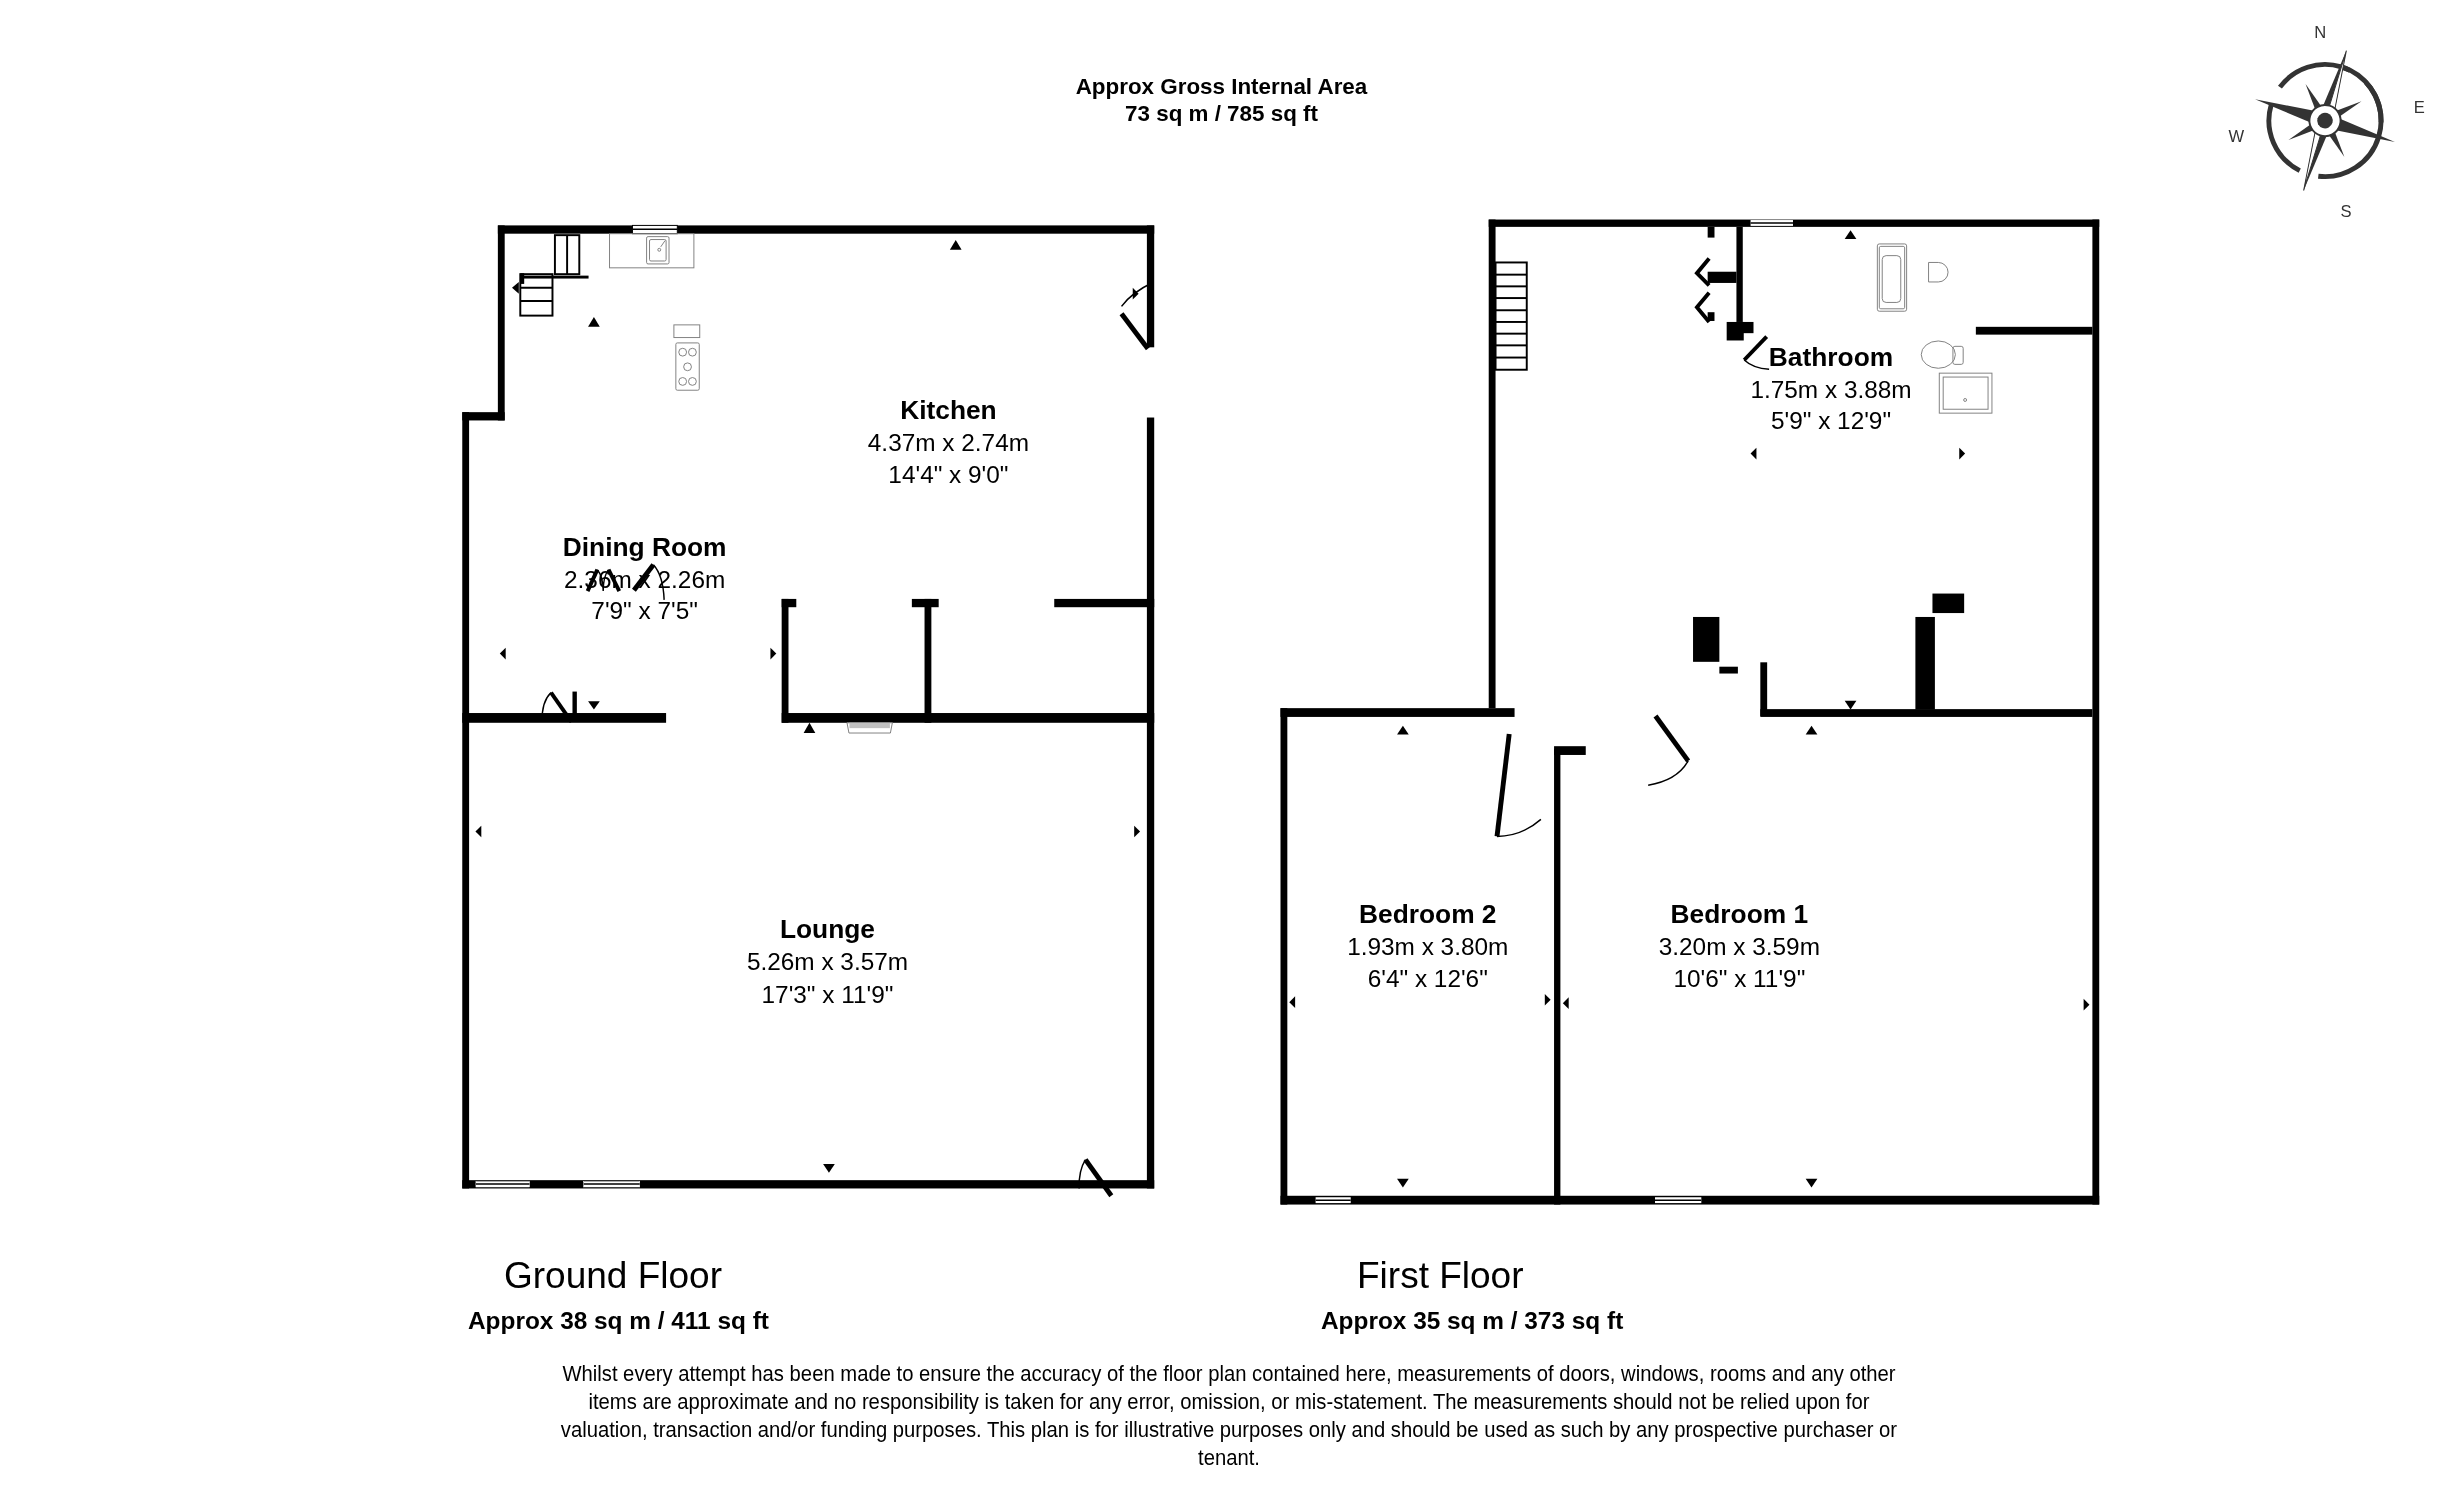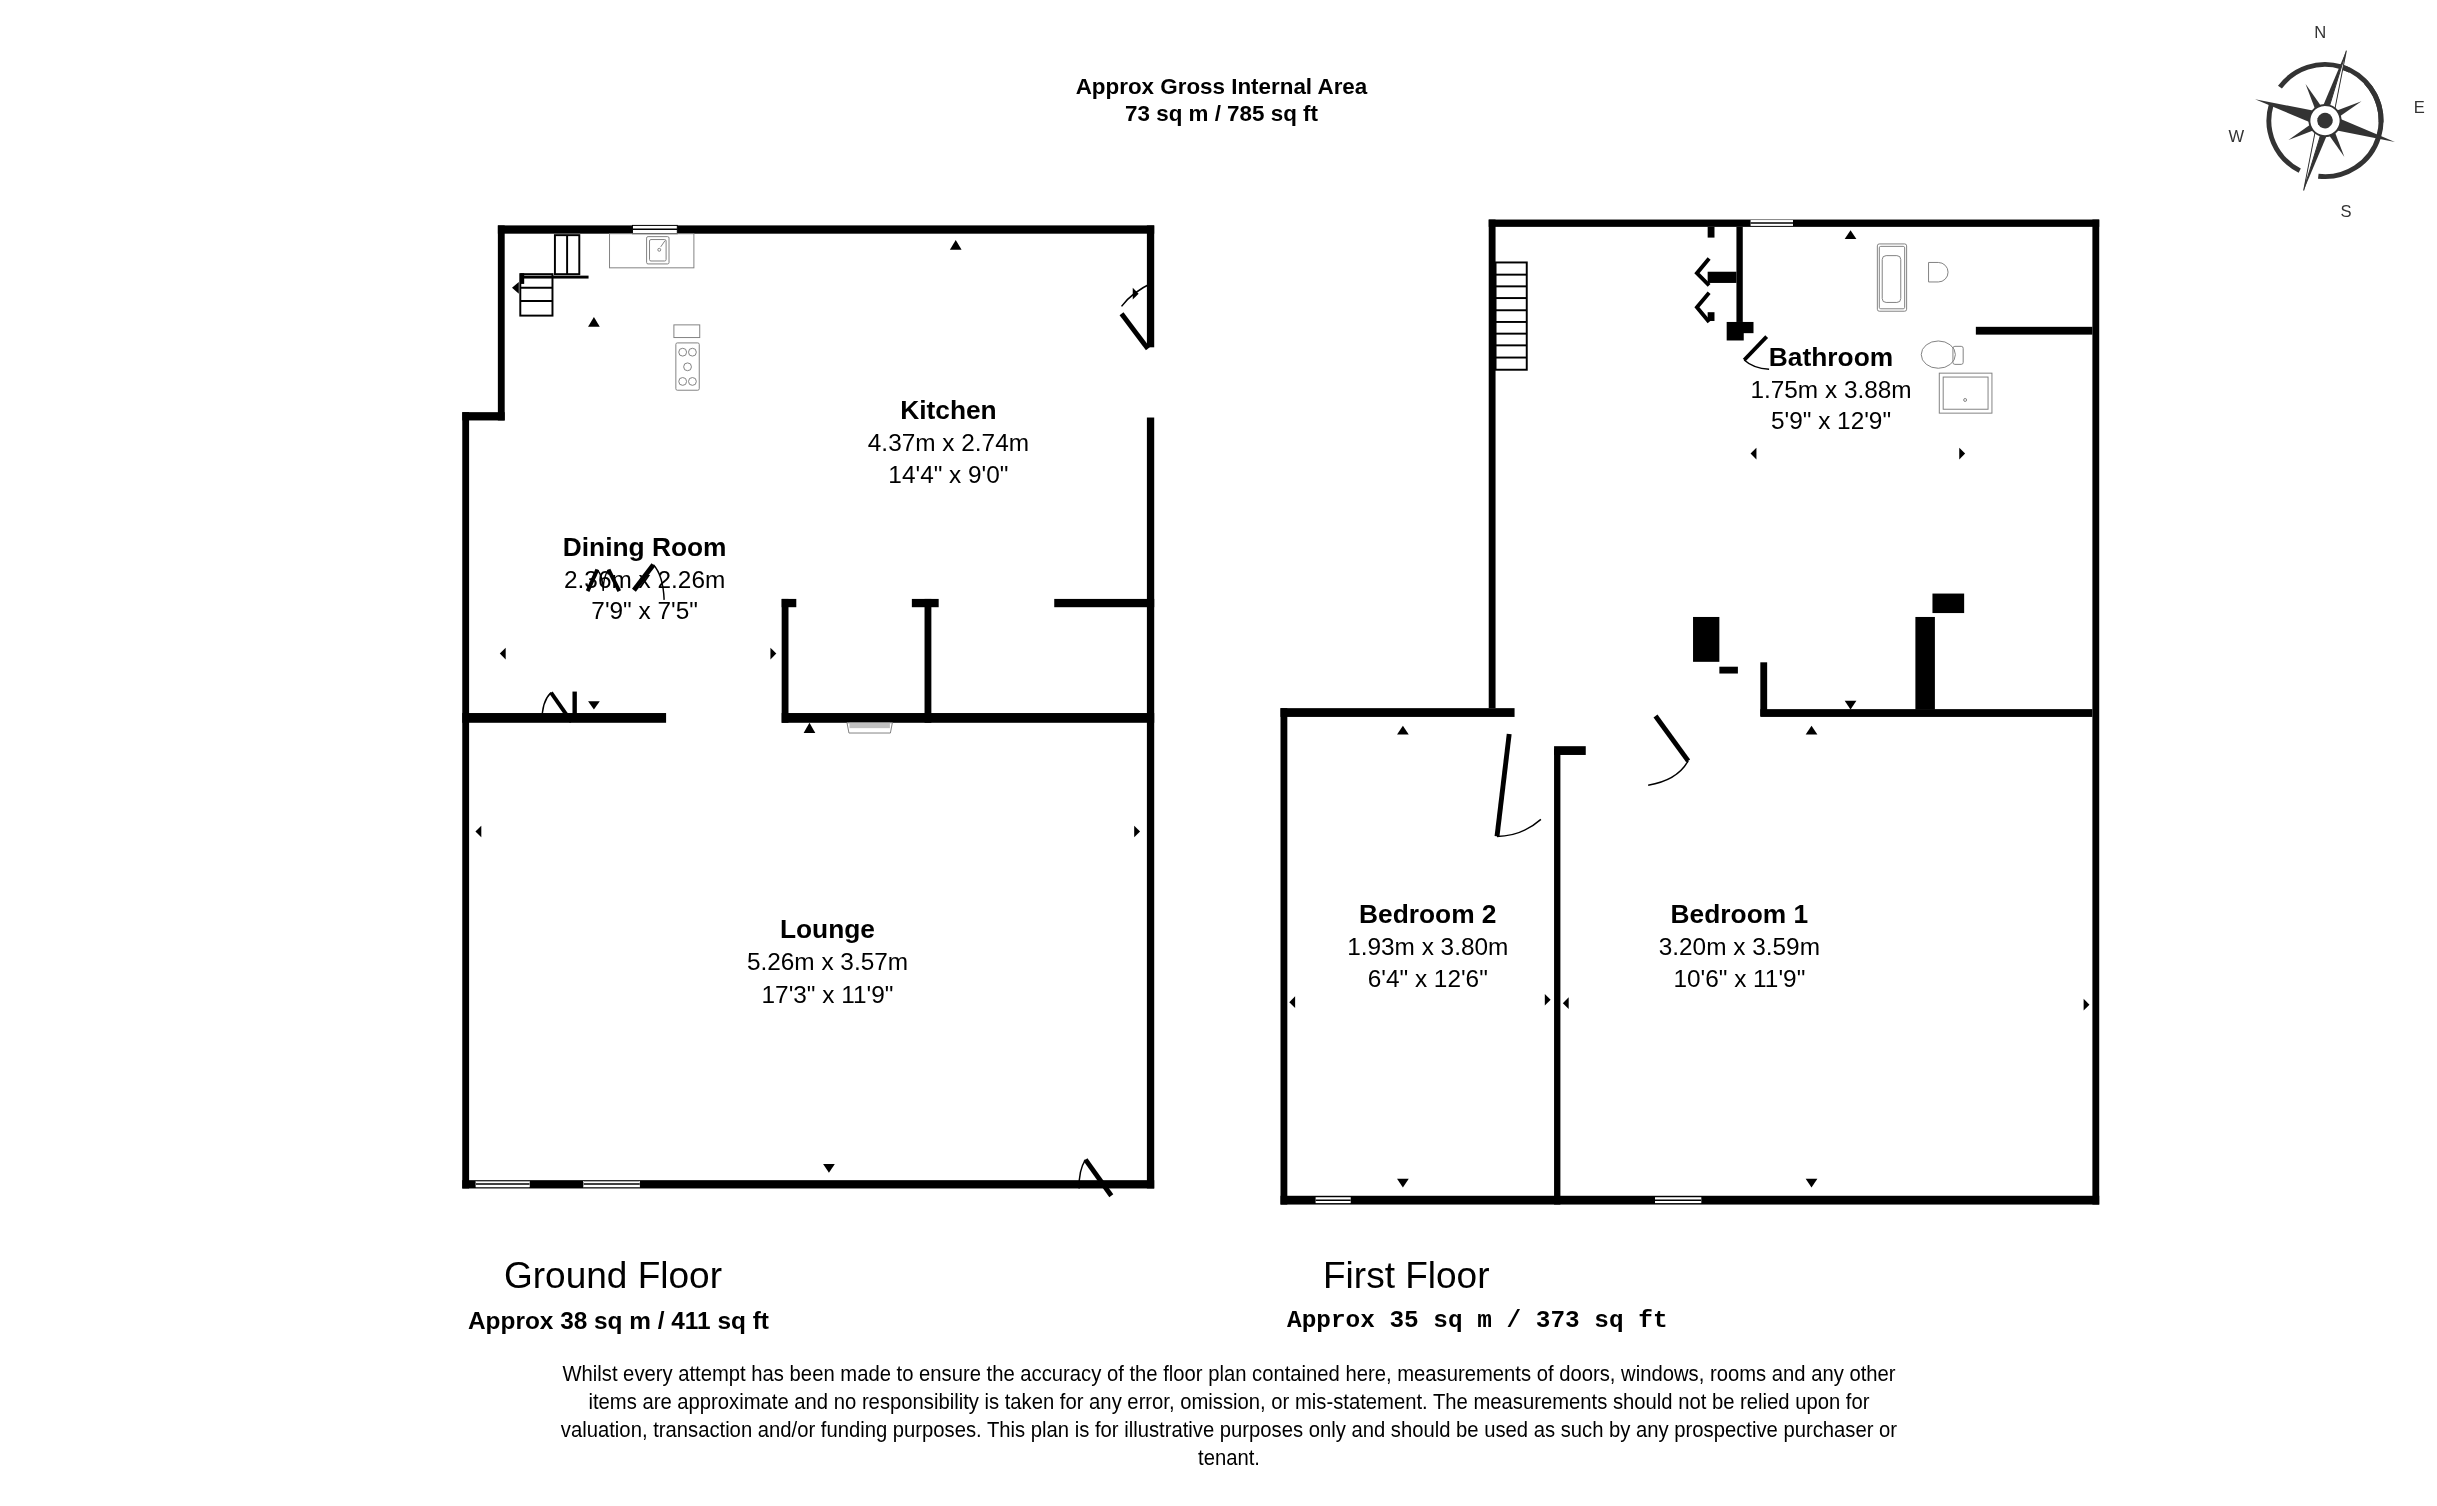--- a/index.html
+++ b/index.html
@@ -297,19 +297,19 @@
   <text x="4746" y="78" class="compass-letter">N</text>
   <text x="4950" y="232" class="compass-letter">E</text>
   <text x="4800" y="444" class="compass-letter">S</text>
   <text x="4570" y="290" class="compass-letter">W</text>
 </svg>
 
 <div class="abs" style="left:468px; top:1255px;">
   <div class="floor-name">Ground Floor</div>
   <div class="floor-area" style="margin-top:8.8px;text-align:right;">Approx 38 sq m / 411 sq ft</div>
 </div>
-<div class="abs" style="left:1287px; top:1255px;">
+<div class="abs" style="left:1321px; top:1255px;">
   <div class="floor-name">First Floor</div>
-  <div class="floor-area" style="margin-top:8.8px;font-family:Liberation Mono, monospace;">Approx 35 sq m / 373 sq ft</div>
+  <div class="floor-area" style="margin-top:8.8px;">Approx 35 sq m / 373 sq ft</div>
 </div>
 
 <div class="abs disclaimer">Whilst every attempt has been made to ensure the accuracy of the floor plan contained here, measurements of doors, windows, rooms and any other items are approximate and no responsibility is taken for any error, omission, or mis-statement. The measurements should not be relied upon for valuation, transaction and/or funding purposes. This plan is for illustrative purposes only and should be used as such by any prospective purchaser or tenant.</div>
 
 
 </body></html>

